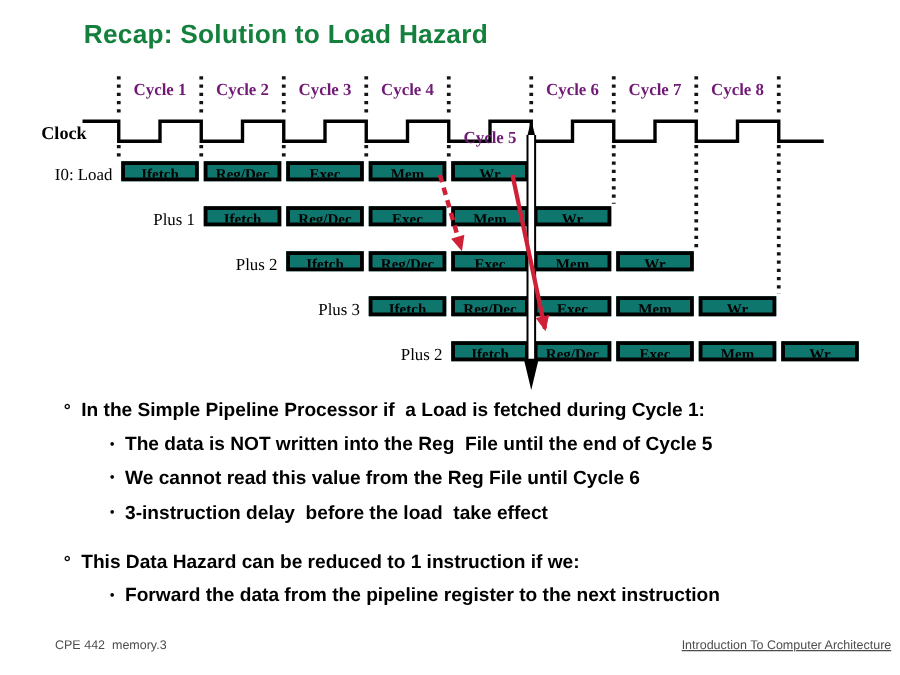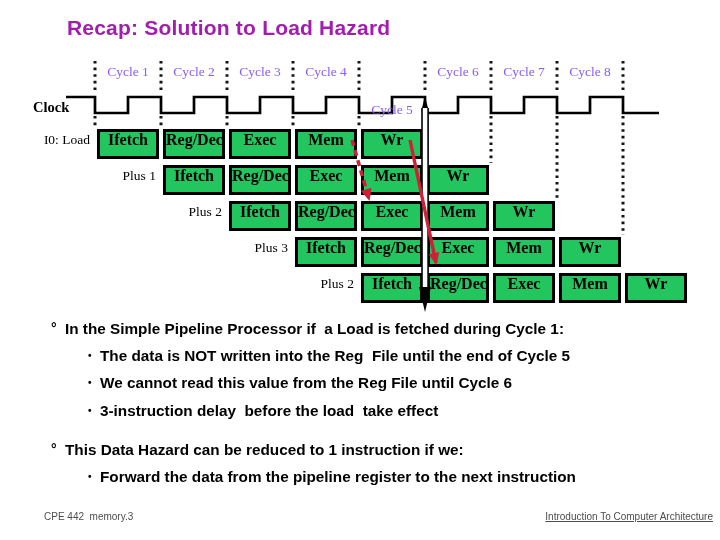--- a/index.html
+++ b/index.html
@@ -2,44 +2,44 @@
 <html><head>
 <meta charset="utf-8">
 <style>
   html,body{margin:0;padding:0;background:#888;}
   .slide{
     position:relative;width:720px;height:540px;background:#ffffff;
     font-family:"Liberation Sans",sans-serif;overflow:hidden;
   }
   .title{
     position:absolute;left:67px;top:16px;
-    font-size:21px;font-weight:bold;color:#a21caf;letter-spacing:0.2px;
+    font-size:21px;font-weight:bold;color:#15803d;letter-spacing:0.2px;
     white-space:pre;
   }
   .dsvg{position:absolute;left:0;top:0;width:720px;height:320px;}
   .svg-back{z-index:1}
   .svg-front{z-index:5}
   .cycle-label{
     position:absolute;top:63px;height:18px;z-index:2;
-    font-family:"Liberation Serif",serif;font-weight:normal;font-size:13.5px;
-    color:#8b5cf6;text-align:center;line-height:18px;white-space:nowrap;
+    font-family:"Liberation Serif",serif;font-weight:bold;font-size:13.5px;
+    color:#701a75;text-align:center;line-height:18px;white-space:nowrap;
   }
   .clock-label{
     position:absolute;left:33px;top:99px;z-index:2;
     font-family:"Liberation Serif",serif;font-weight:bold;font-size:14.5px;color:#000;
   }
   .row-label{
     position:absolute;z-index:3;text-align:right;
     font-family:"Liberation Serif",serif;font-weight:normal;font-size:13.5px;color:#000;
     white-space:pre;
   }
   .stage-cell{
-    position:absolute;z-index:3;box-sizing:border-box;height:30px;
-    background:#22c55e;border:3px solid #000;
-    font-family:"Liberation Serif",serif;font-weight:bold;font-size:16px;color:#000;
+    position:absolute;z-index:3;box-sizing:border-box;height:16px;
+    background:#0f766e;border:3px solid #000;
+    font-family:"Liberation Serif",serif;font-weight:bold;font-size:12px;color:#000;
     text-align:center;line-height:15px;overflow:hidden;white-space:nowrap;
   }
   .bullet-line{position:absolute;left:0;width:720px;color:#000;font-weight:bold;}
   .bl1{padding-left:65px;font-size:15.3px;}
   .bl2{padding-left:100px;font-size:15.3px;}
   .bullet-text{white-space:pre;}
   .mark1{position:absolute;left:51px;top:0px;font-size:14px;font-weight:bold;}
   .mark2{position:absolute;left:88px;top:3px;font-size:10px;}
   .footer-left{
     position:absolute;left:44px;top:511px;font-size:10px;color:#4d4d4d;white-space:pre;

